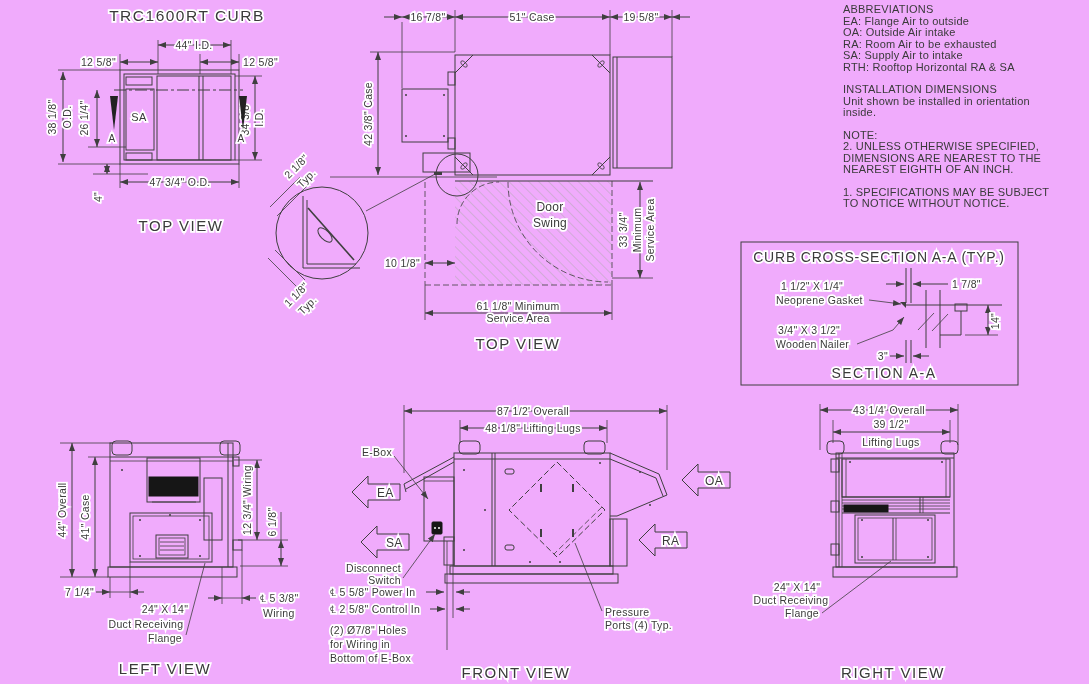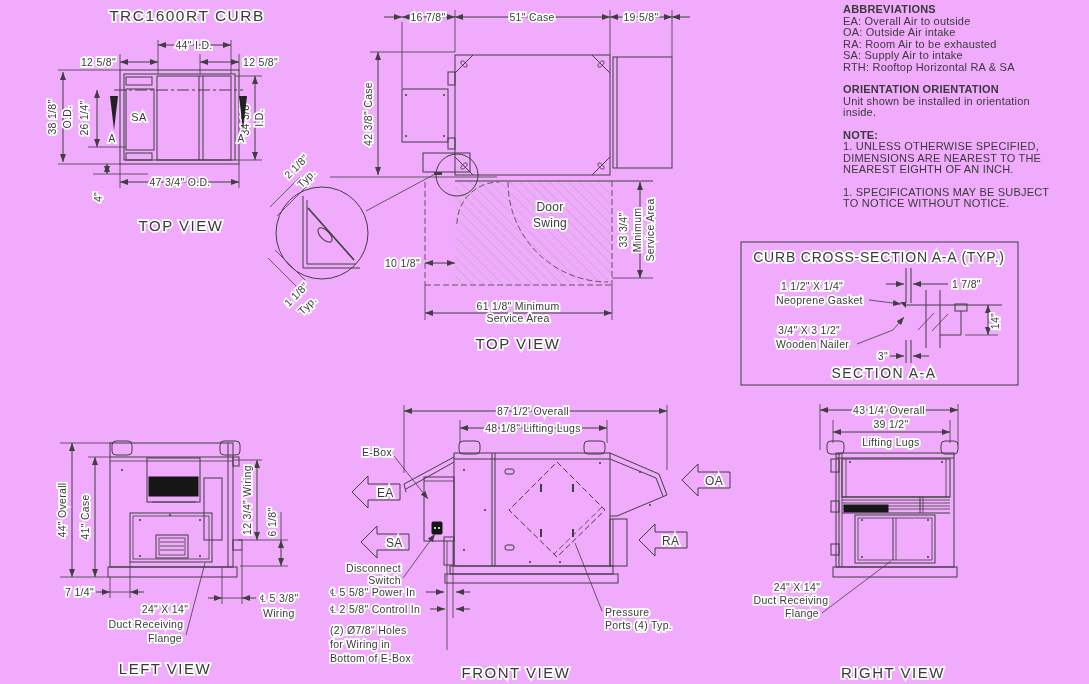--- a/index.html
+++ b/index.html
@@ -10,21 +10,21 @@
   .dsh{stroke-dasharray:6 3;}
   .dd{stroke-dasharray:12 3 3 3;}
   .dim{font-size:10.5px;letter-spacing:.3px;stroke:#fff;stroke-width:3.5px;paint-order:stroke;}
   .sm{font-size:10px;}
   .mid{text-anchor:middle;}
   .end{text-anchor:end;}
   .vtitle{font-size:15px;letter-spacing:1.5px;text-anchor:middle;stroke:#fff;stroke-width:3.5px;paint-order:stroke;}
   .dark{fill:#161616;stroke:#161616;}
   
   .notes{position:absolute;left:843px;top:4px;width:230px;color:#3a3a3a;font-size:11px;line-height:11.5px;letter-spacing:.2px;}
-  .notes .hd{font-weight:700;}
+  .notes .hd{font-weight:400;}
   .notes .gap{height:11px;}
 </style>
 </head>
 <body>
 
 <div id="page">
 <svg width="1089" height="684" viewBox="0 0 1089 684">
   <defs>
     <marker id="mA" markerUnits="userSpaceOnUse" markerWidth="9" markerHeight="7" refX="8" refY="3" orient="auto-start-reverse">
       <path d="M0,0 L8,3 L0,6 Z" fill="#3f3f3f"></path>
@@ -411,31 +411,31 @@
     <text class="dim mid" x="791" y="604">Duct Receiving</text>
     <text class="dim mid" x="802" y="617">Flange</text>
     <line class="ln thn" x1="822" y1="613" x2="891" y2="561"></line>
     <text class="vtitle" x="893" y="678">RIGHT VIEW</text>
   </g>
 </svg>
 
 
 <div class="notes">
   <div class="hd">ABBREVIATIONS</div>
-  <div>EA: Overall Air to outside</div>
+  <div>EA: Flange Air to outside</div>
   <div>OA: Outside Air intake</div>
   <div>RA: Room Air to be exhausted</div>
   <div>SA: Supply Air to intake</div>
   <div>RTH: Rooftop Horizontal RA &amp; SA</div>
   <div class="gap"></div>
-  <div class="hd">ORIENTATION ORIENTATION</div>
+  <div class="hd">INSTALLATION DIMENSIONS</div>
   <div>Unit shown be installed in orientation</div>
   <div>inside.</div>
   <div class="gap"></div>
   <div class="hd">NOTE:</div>
-  <div>1. UNLESS OTHERWISE SPECIFIED,</div>
+  <div>2. UNLESS OTHERWISE SPECIFIED,</div>
   <div>DIMENSIONS ARE NEAREST TO THE</div>
   <div>NEAREST EIGHTH OF AN INCH.</div>
   <div class="gap"></div>
   <div>1. SPECIFICATIONS MAY BE SUBJECT</div>
   <div>TO NOTICE WITHOUT NOTICE.</div>
 </div>
 </div>
 
 </body></html>

